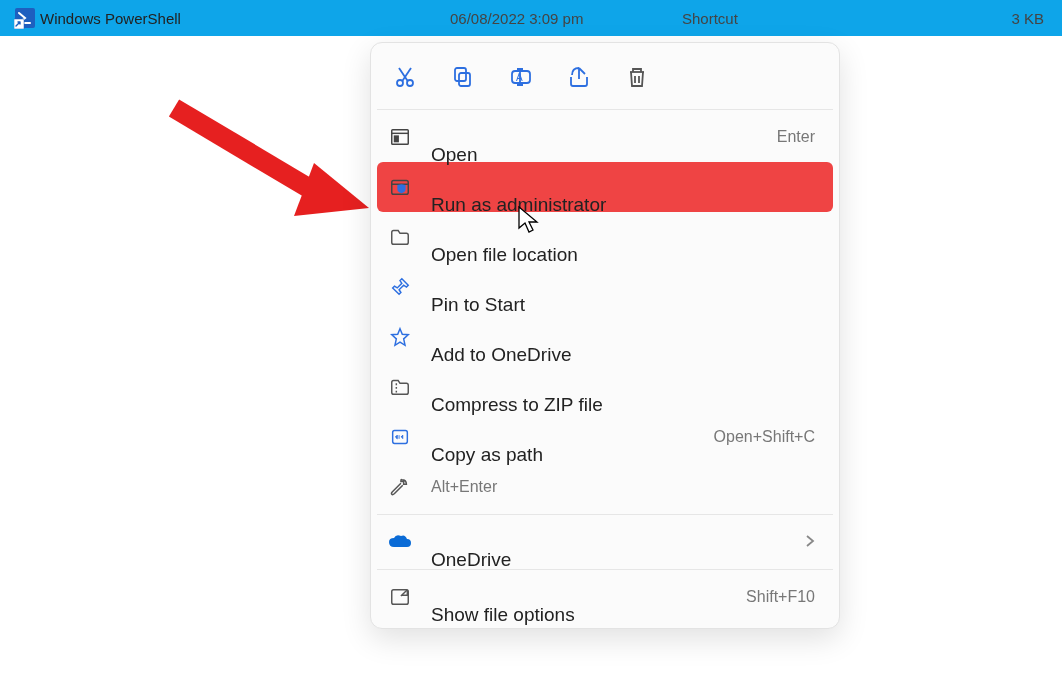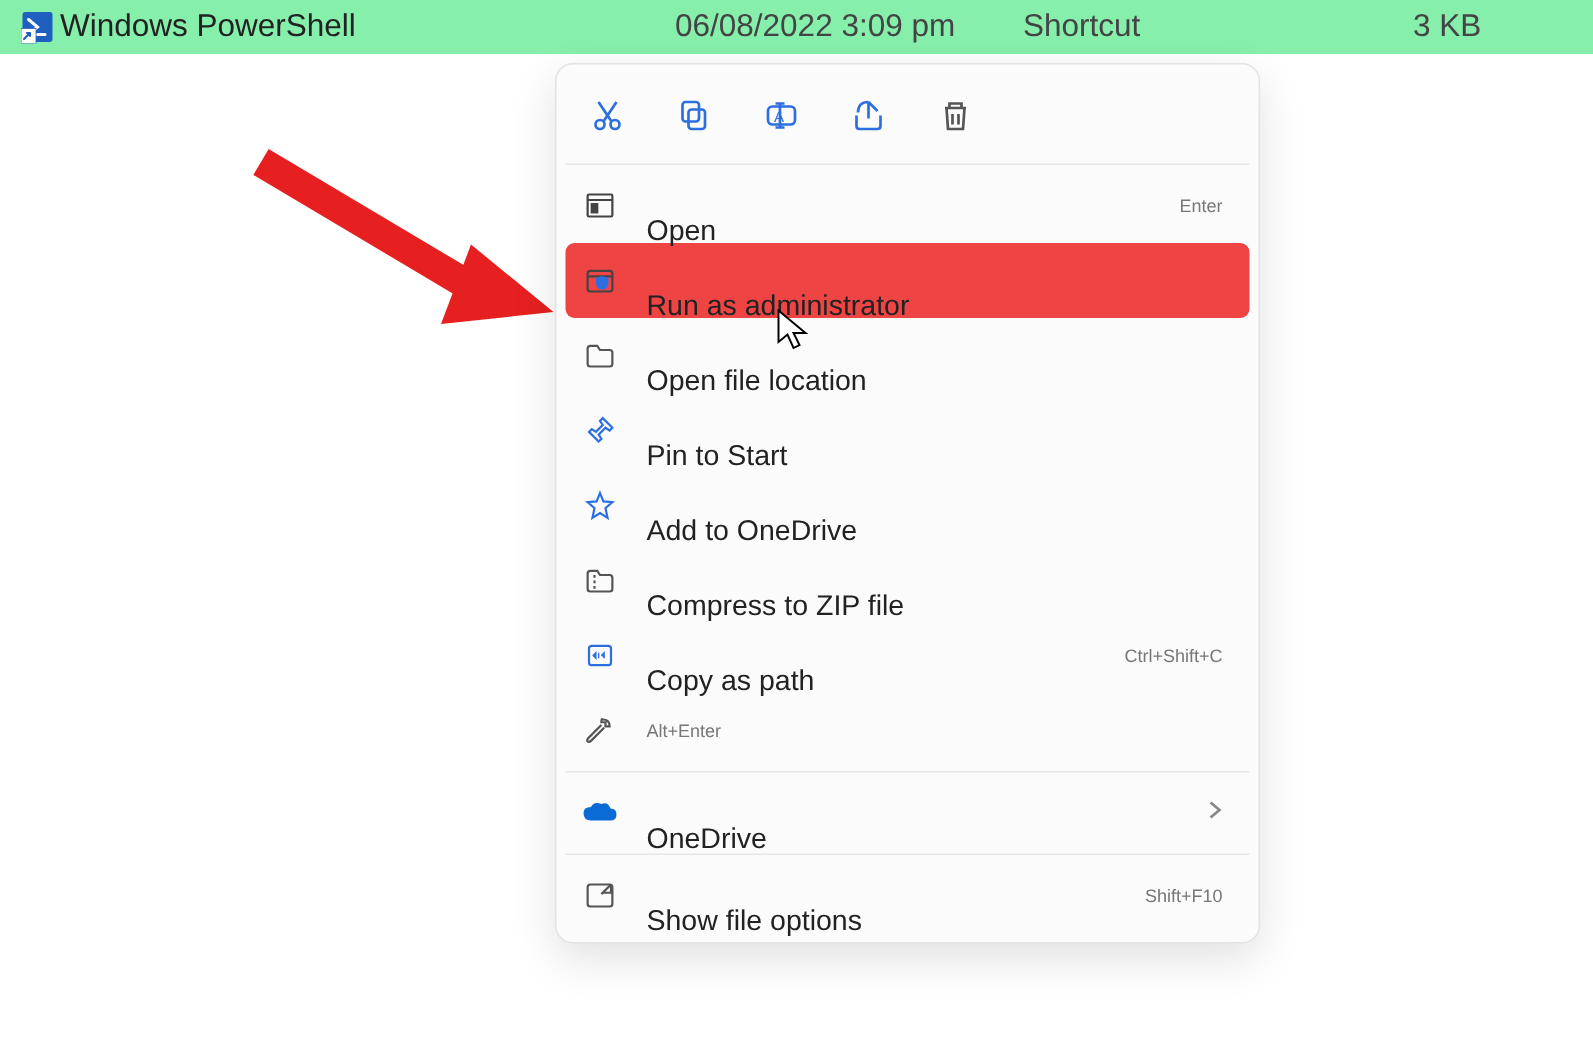--- a/index.html
+++ b/index.html
@@ -11,30 +11,30 @@
     height: 700px;
     position: relative;
     overflow: hidden;
   }
 
   
   .file-row {
     display: flex;
     align-items: center;
     height: 36px;
-    background: #86efac;
+    background: #0ea5e9;
     padding: 0 10px 0 14px;
-    font-size: 21px;
+    font-size: 15px;
     color: #222;
   }
   .file-row .icon-cell { width: 26px; display:flex; align-items:center; }
   .file-row .name-cell { flex: 0 0 410px; }
   .file-row .date-cell { flex: 0 0 232px; color:#444; }
   .file-row .type-cell { flex: 0 0 260px; color:#444; }
-  .file-row .size-cell { flex: 1; color:#444; padding-right:8px;}
+  .file-row .size-cell { flex: 1; text-align: right; color:#444; padding-right:8px;}
 
   
   .arrow {
     position: absolute;
     left: 164px;
     top: 98px;
     pointer-events: none;
   }
 
   
@@ -73,21 +73,21 @@
     height: 50px;
     padding: 0 18px 0 10px;
     border-radius: 6px;
     font-size: 19px;
     color: #222;
     gap: 18px;
   }
   .menu-item.hovered { background: #ef4444; }
   .menu-item .mi-icon { width: 26px; display:flex; justify-content:center; align-items:center;}
   .menu-item .mi-label { flex: 1; margin-top: 36px; }
-  .menu-item .mi-hotkey { font-size: 12px; color: #777; }
+  .menu-item .mi-hotkey { font-size: 16px; color: #777; }
   .menu-item .mi-chevron { color:#888; }
 
   .cursor {
     position: absolute;
     left: 518px;
     top: 206px;
     pointer-events: none;
     z-index: 50;
   }
 </style>
@@ -223,21 +223,21 @@
   </div>
 
   <div class="menu-item">
     <span class="mi-icon">
       <svg width="22" height="22" viewBox="0 0 24 24" fill="none" stroke="#2d6fe0" stroke-width="1.6">
         <rect x="4" y="5" width="16" height="14" rx="2"></rect>
         <path d="M7 12 L9 10 L9 14 Z M11 10 L11 14 M13 12 L15 10 L15 14" fill="#2d6fe0" stroke-width="1"></path>
       </svg>
     </span>
     <span class="mi-label">Copy as path</span>
-    <span class="mi-hotkey">Ctrl+Shift+C</span>
+    <span class="mi-hotkey">Open+Shift+C</span>
   </div>
 
   <div class="menu-item">
     <span class="mi-icon">
       <svg width="22" height="22" viewBox="0 0 24 24" fill="none" stroke="#555" stroke-width="1.6">
         <path d="M14 4 Q19 4 19 9 L16 9 L16 6 L13 6 Q13 3 14 4 Z M15 10 L6 19 Q4 21 3 20 Q2 19 4 17 L13 8"></path>
       </svg>
     </span>
     <span class="mi-hotkey">Alt+Enter</span>
   </div>

